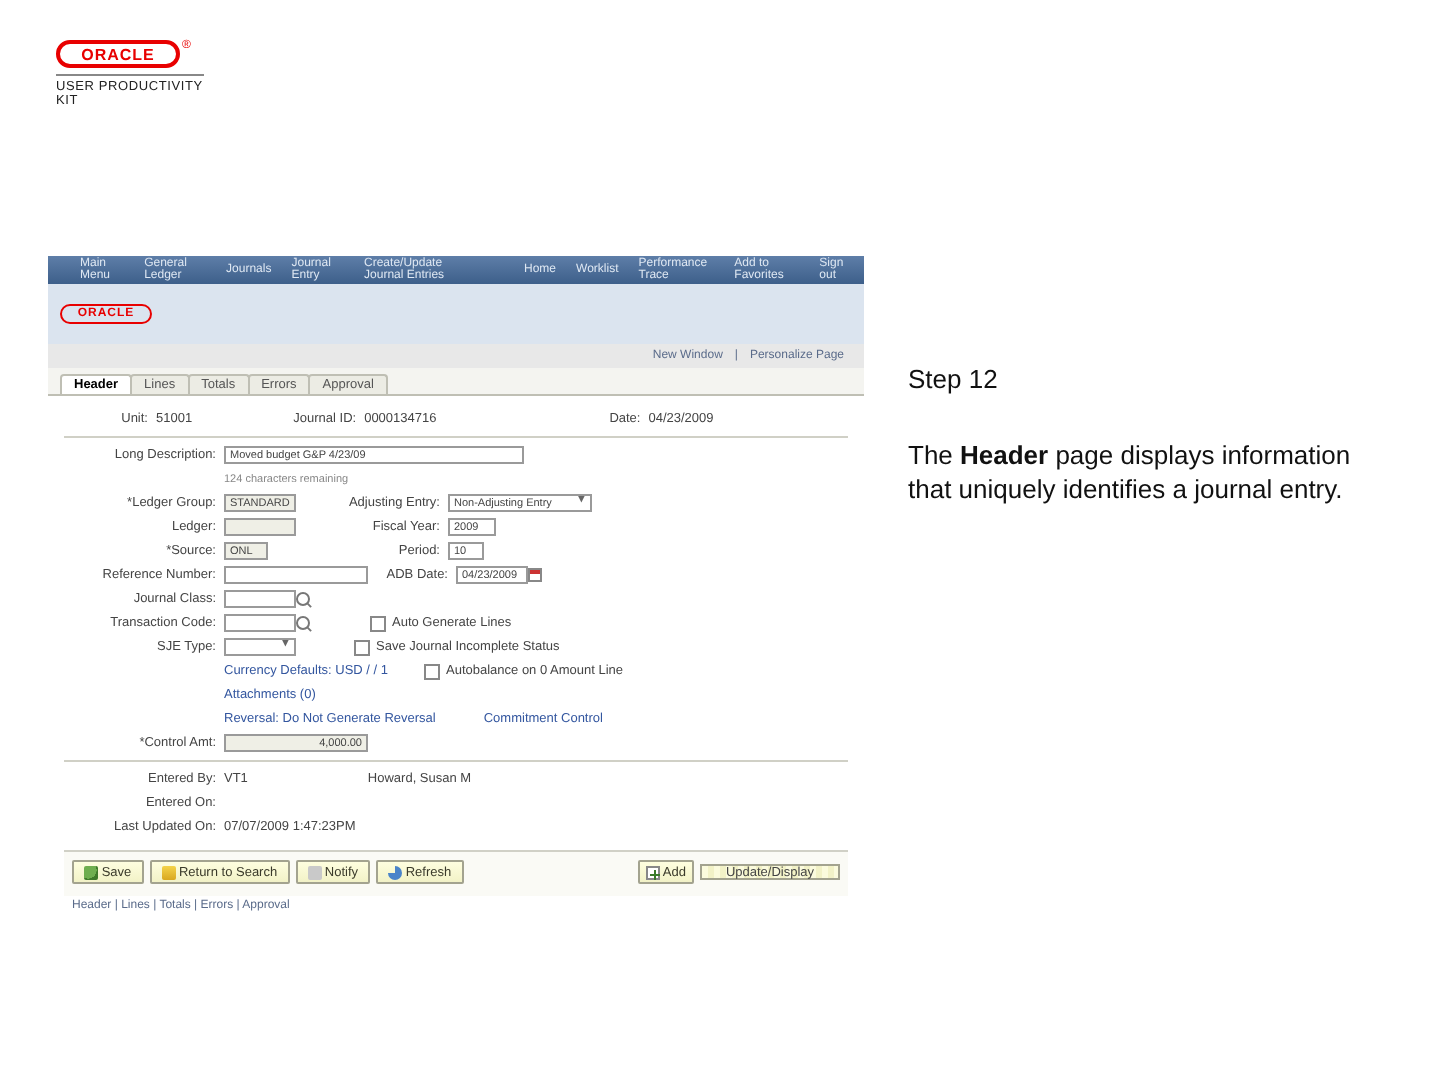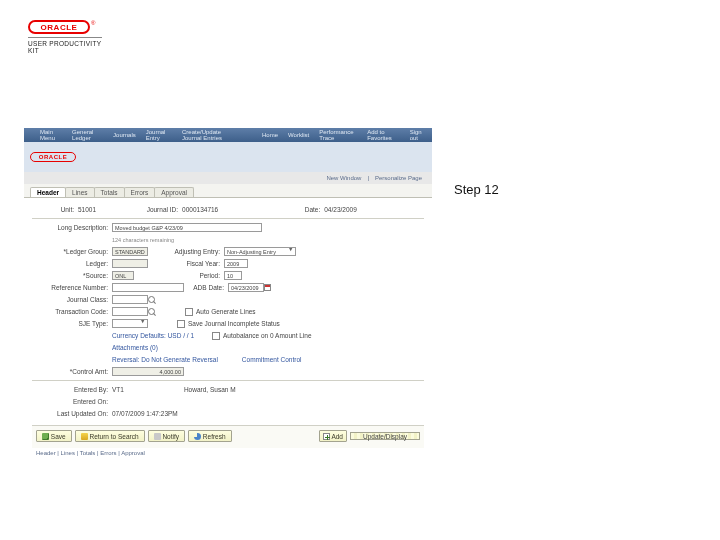--- a/index.html
+++ b/index.html
@@ -95,20 +95,23 @@
         </div>
       <span class="oracle-reg">®</span>
     </div>
     <hr class="logo-rule">
     <div class="upk">USER PRODUCTIVITY KIT</div>
   </div>
 
 
   <div class="instr">
     <div class="step">Step 12</div>
+    <div class="body">
+      <span>The </span><b>Header</b><span> page displays information that uniquely identifies a journal entry.</span>
+    </div>
   </div>
 
   <div class="shot">
 
     <div class="nav">
       <span class="brand"></span>
       <span class="nav-item">Main Menu</span>
       <span class="nav-item">General Ledger</span>
       <span class="nav-item">Journals</span>
       <span class="nav-item">Journal Entry</span>

